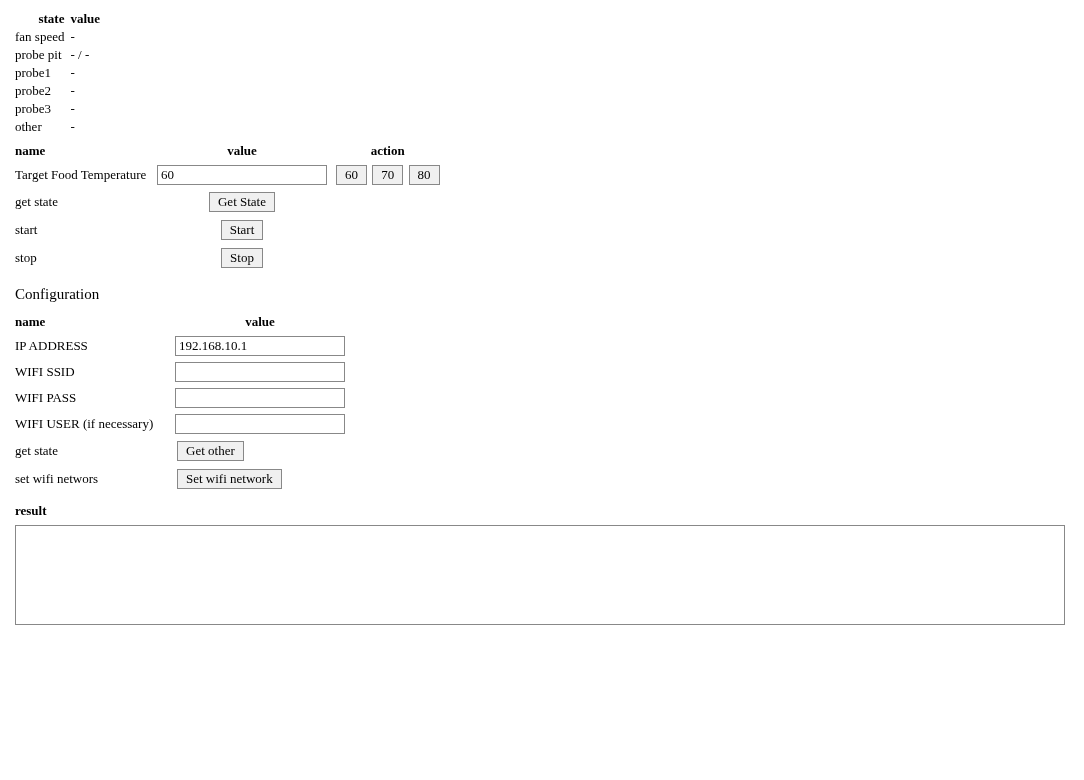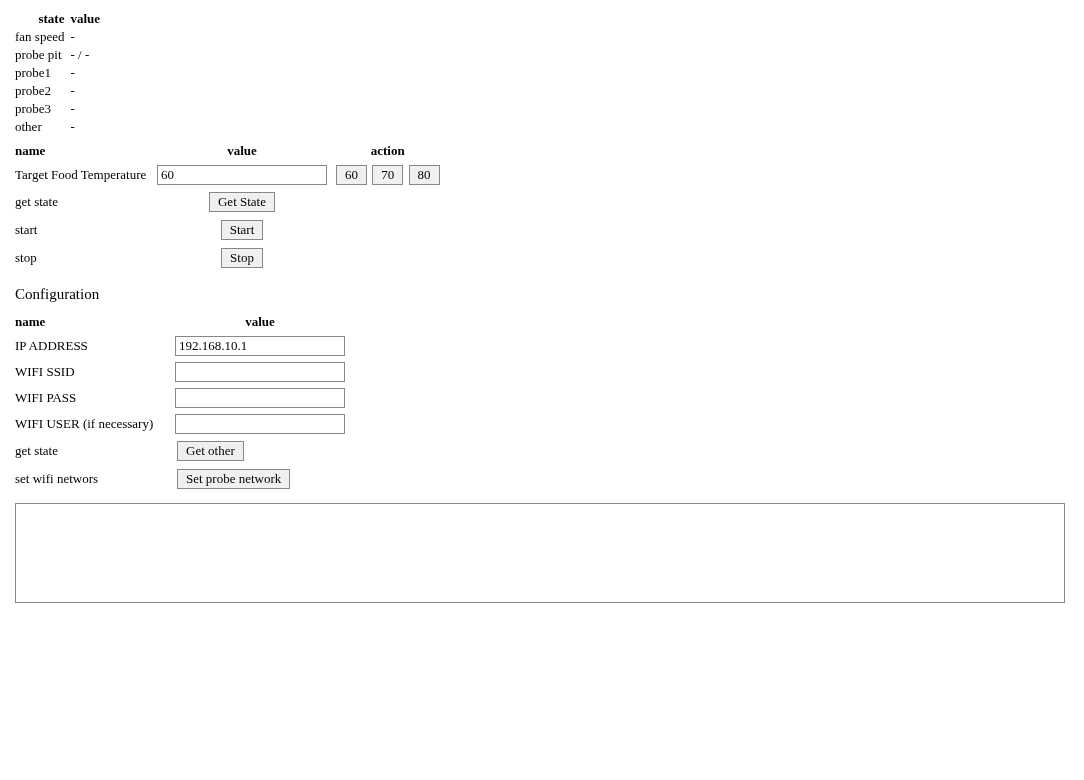--- a/index.html
+++ b/index.html
@@ -212,21 +212,22 @@
   </tr>
   <tr>
     <td class="col-name">get state</td>
     <td>
       <button>Get other</button>
     </td>
   </tr>
   <tr>
     <td class="col-name">set wifi networs</td>
     <td>
-      <button>Set probe network</button>
+      <button>Set wifi network</button>
     </td>
   </tr>
 </tbody>
   </table>
 
 <div class="result-section">
+  <div class="result-label">result</div>
   <div class="result-box"></div>
 </div>
 
 </body></html>

